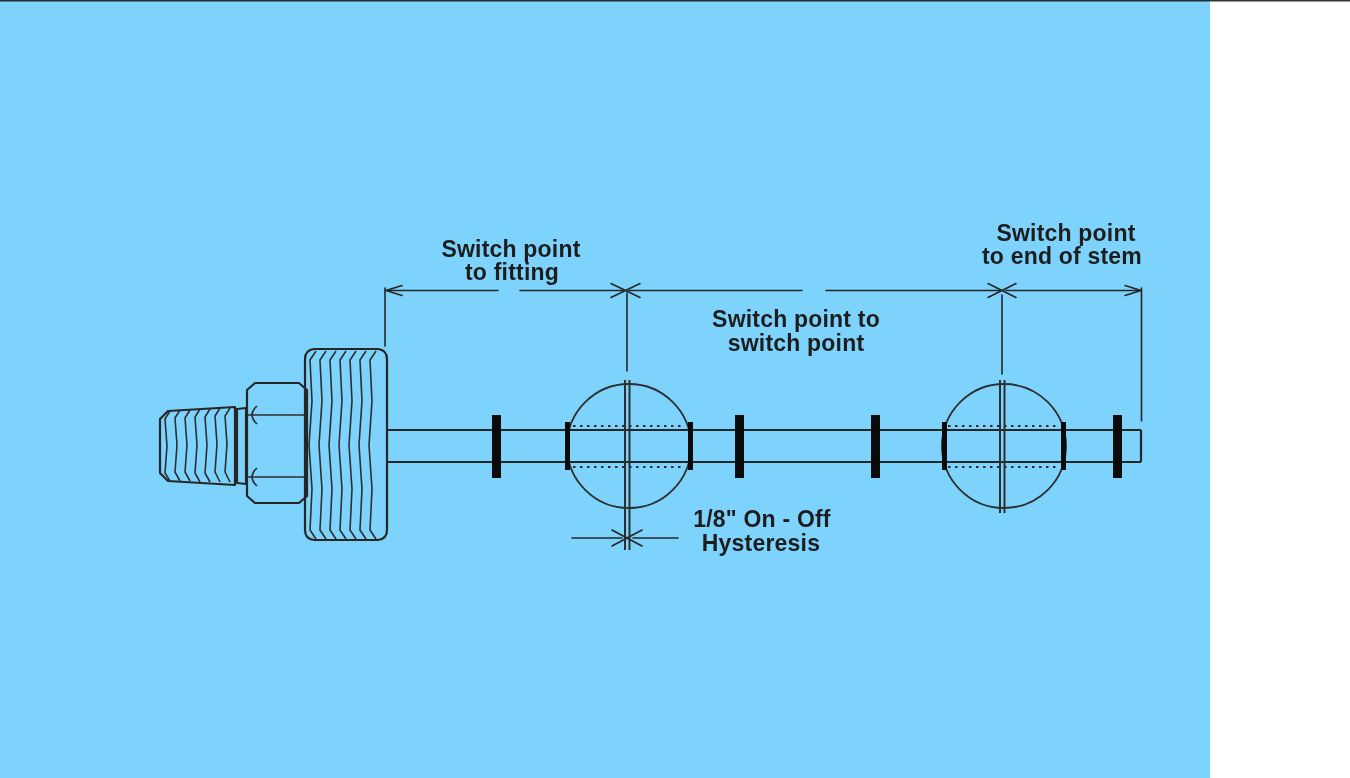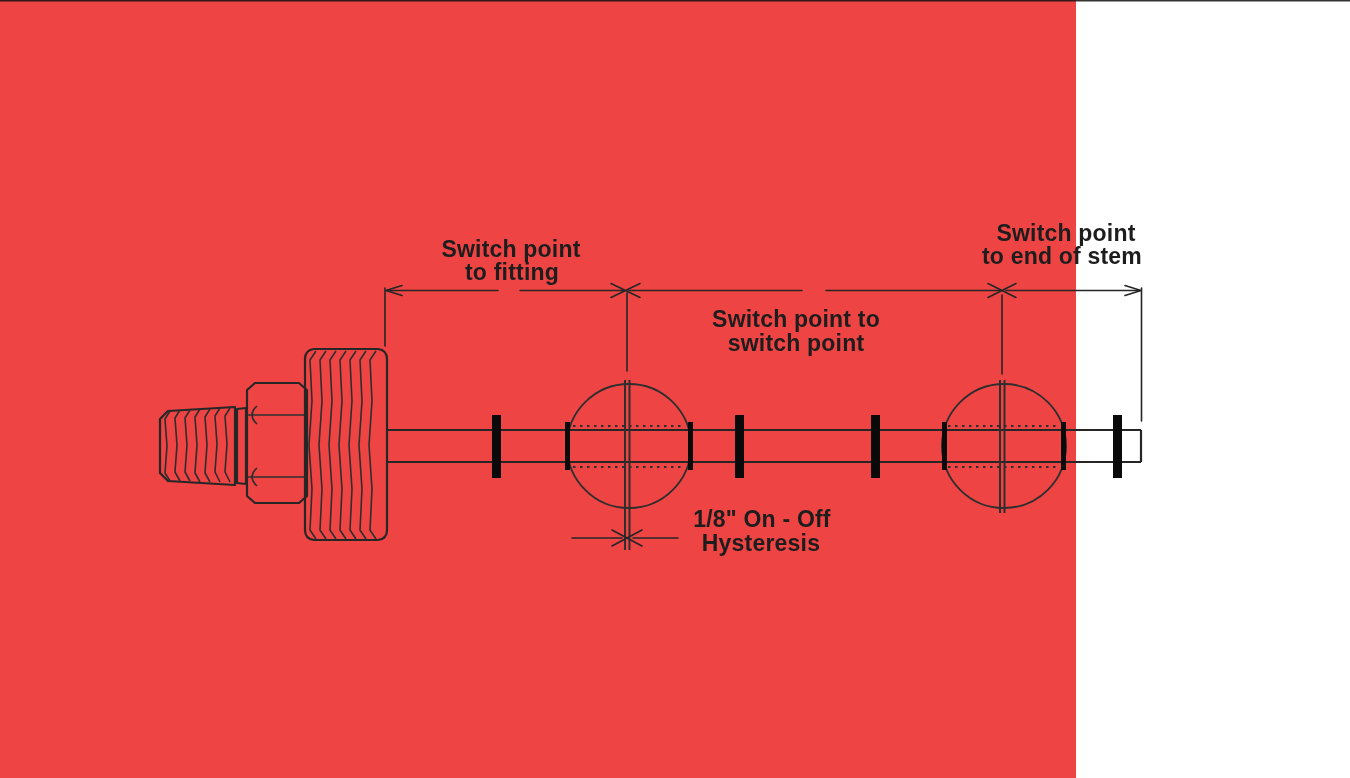--- a/index.html
+++ b/index.html
@@ -6,23 +6,23 @@
     margin: 0;
     padding: 0;
     background: #ffffff;
     width: 1350px;
     height: 778px;
     overflow: hidden;
     font-family: "Liberation Sans", sans-serif;
   }
   .canvas {
     position: relative;
-    width: 1076px;
+    width: 1210px;
     height: 778px;
-    background: #ef4444;
+    background: #7dd3fc;
   }
   svg { display: block; }
   .outline  { fill: none; stroke: #262626; stroke-width: 2.2; stroke-linejoin: round; }
   .tooth    { fill: none; stroke: #2e2e2e; stroke-width: 1.6; stroke-linejoin: round; }
   .stem     { fill: none; stroke: #262626; stroke-width: 2.2; }
   .circleln { fill: none; stroke: #2e2e2e; stroke-width: 1.8; }
   .hidden-ln{ fill: none; stroke: #2e2e2e; stroke-width: 2; stroke-dasharray: 2.5 4.5; }
   .swline   { fill: none; stroke: #2e2e2e; stroke-width: 2; }
   .dimln    { fill: none; stroke: #262626; stroke-width: 1.6; stroke-linecap: round; }
   .solid    { fill: #0a0a0a; stroke: none; }

